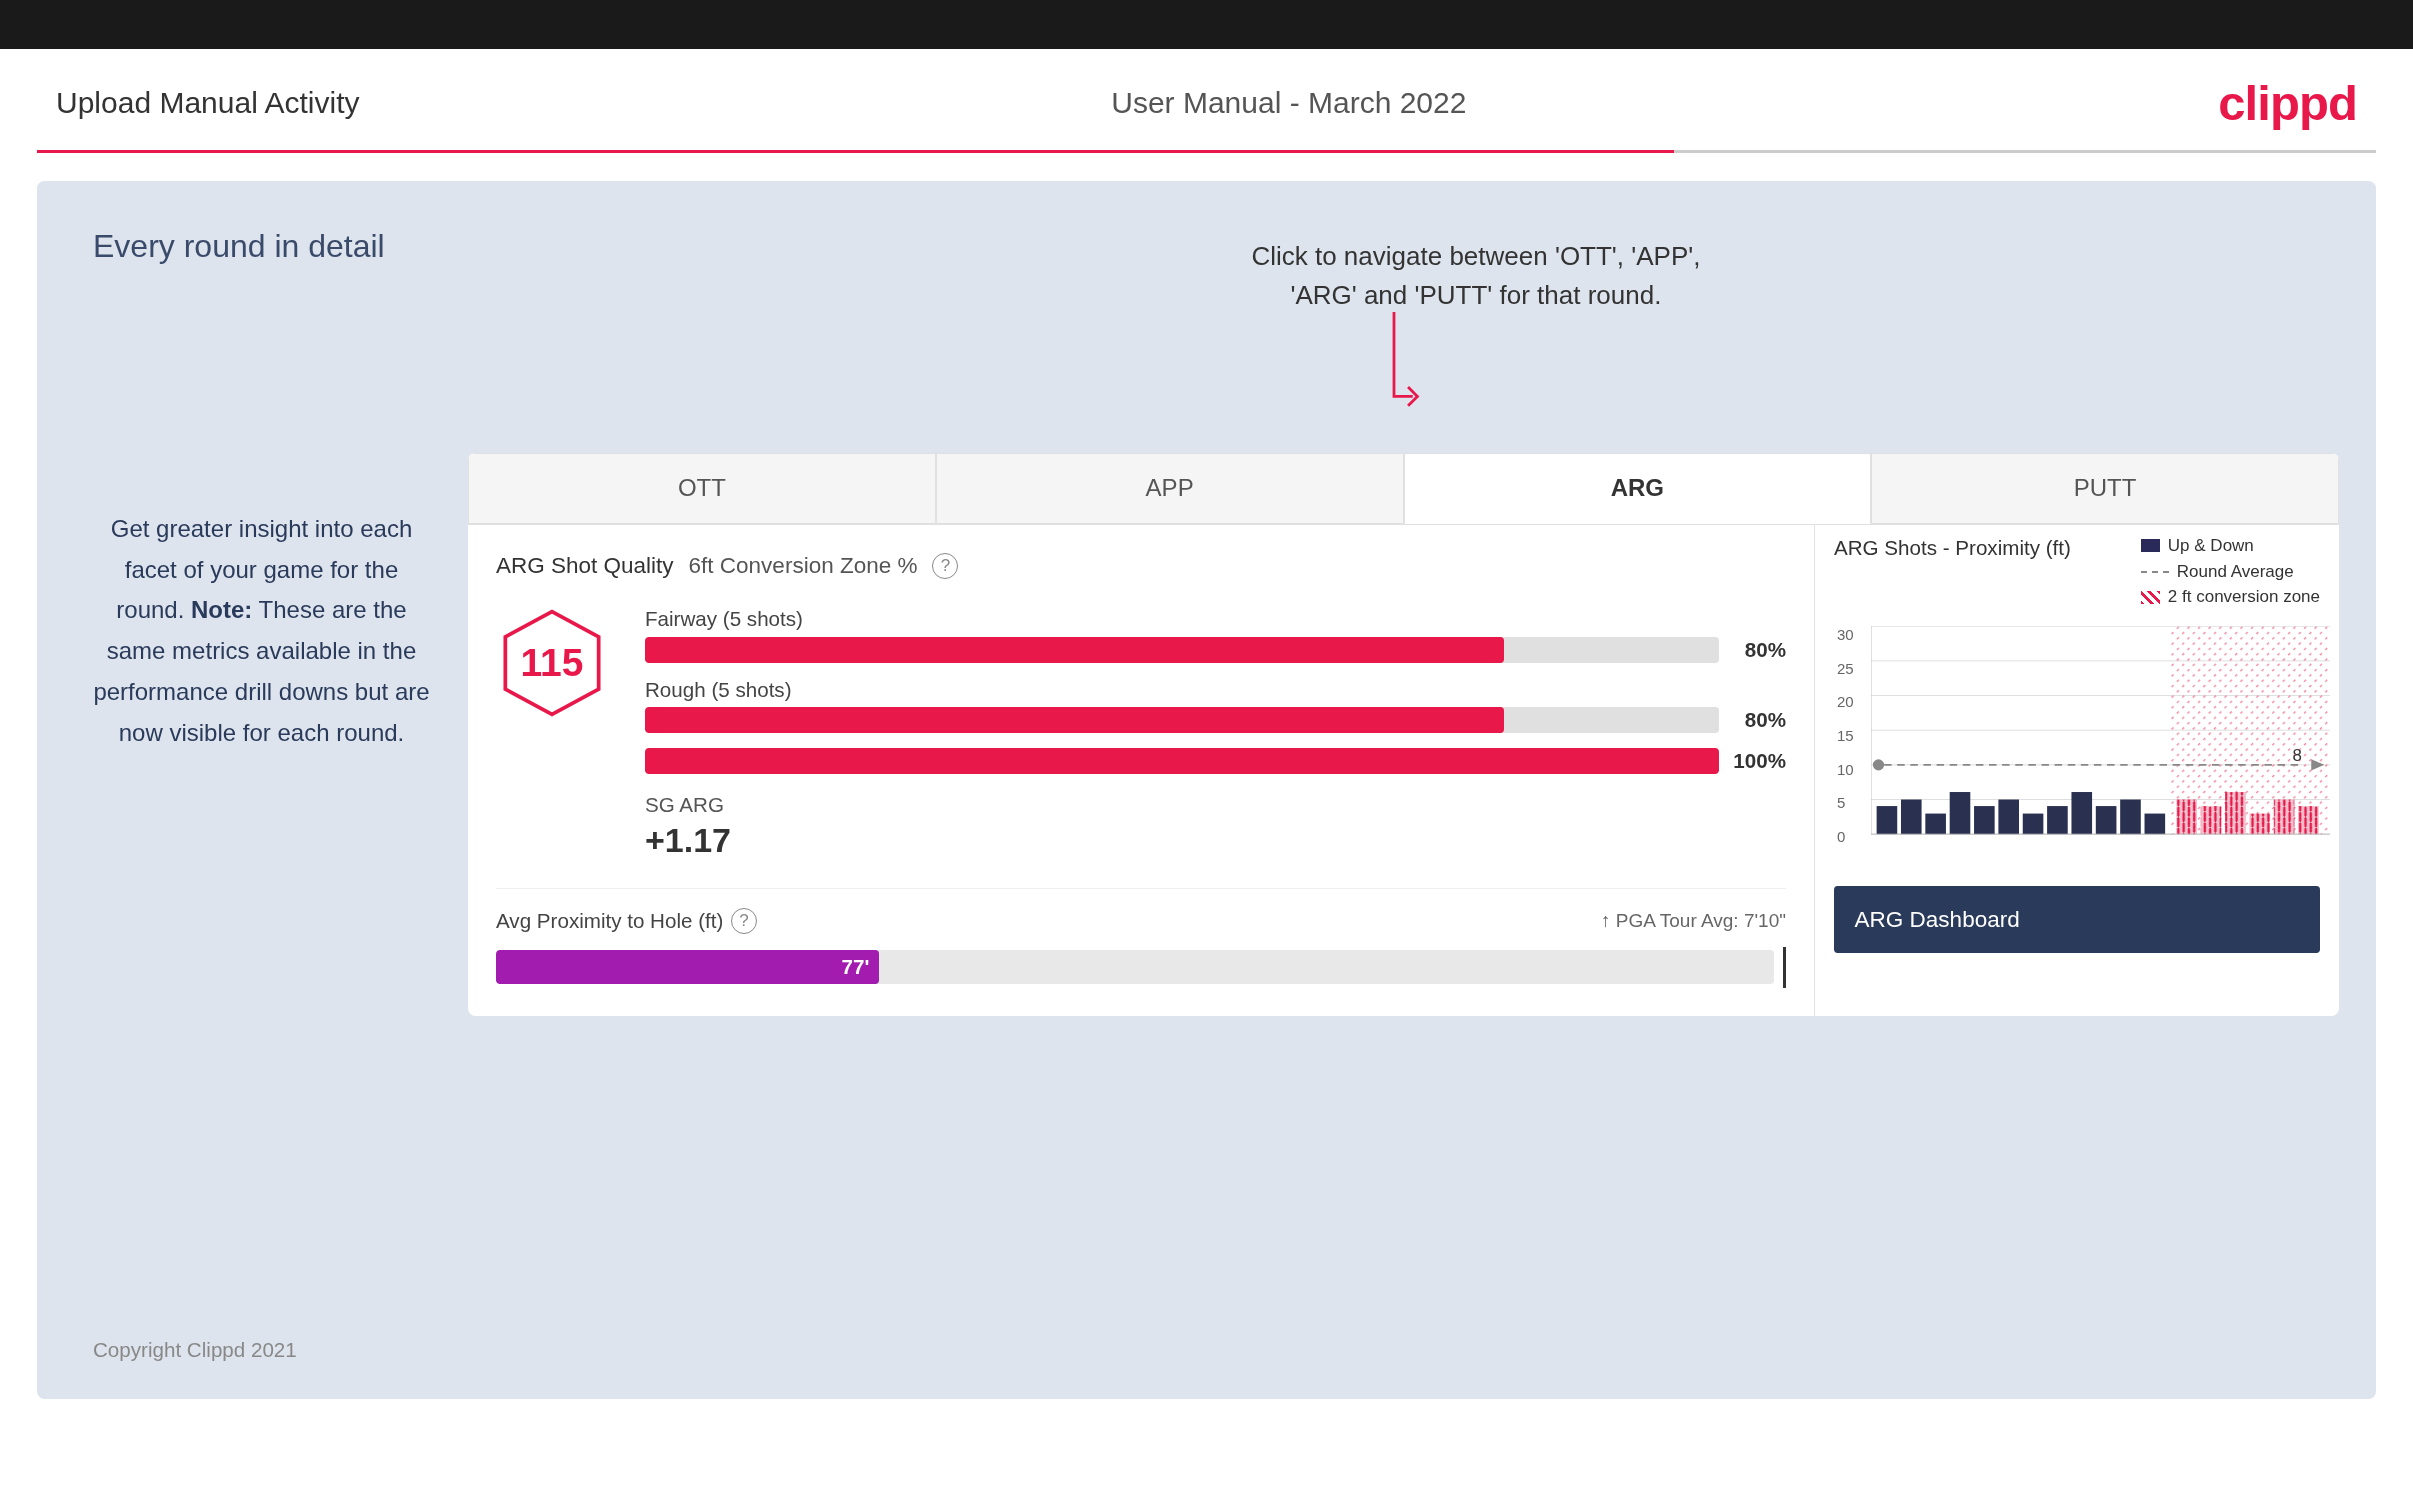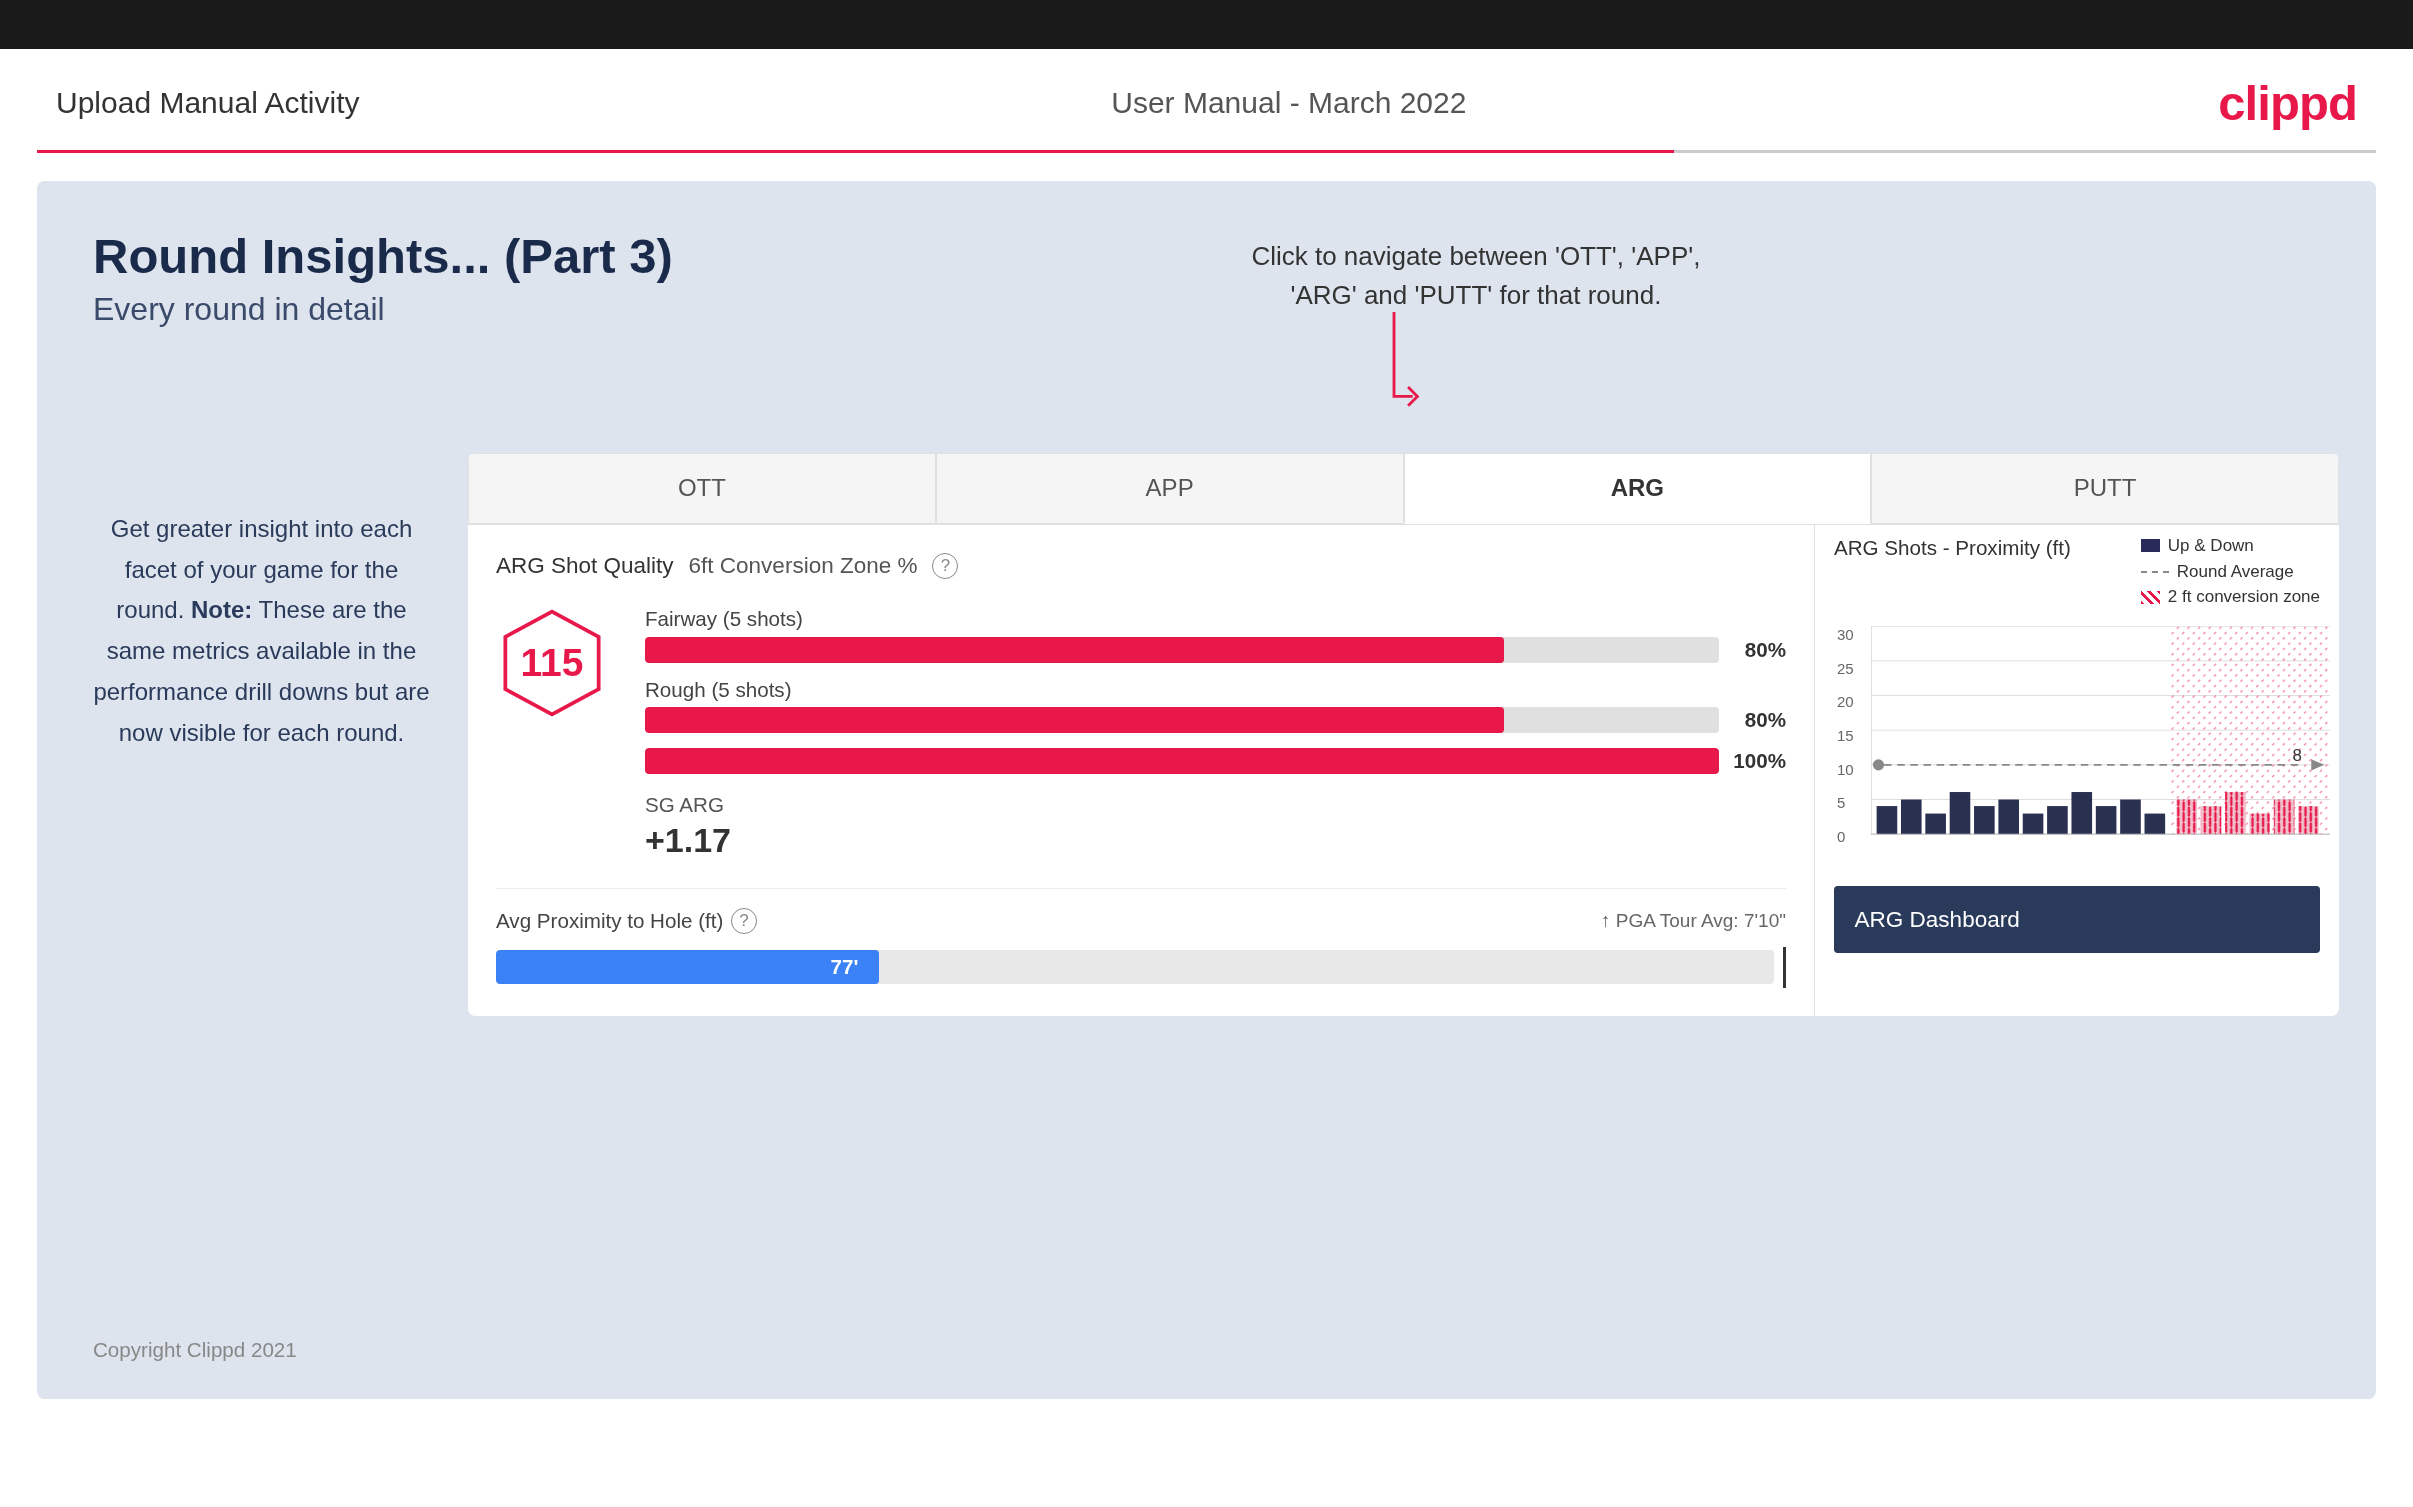--- a/index.html
+++ b/index.html
@@ -290,26 +290,26 @@
     .proximity-bar-bg {
       flex: 1;
       height: 34px;
       background: #e8e8e8;
       border-radius: 3.7px;
       overflow: hidden;
       position: relative;
     }
     .proximity-bar-fill {
       height: 100%;
-      background: #3b82f6;
+      background: #a21caf;
       border-radius: 3.7px;
       display: flex;
       align-items: center;
       justify-content: flex-end;
-      padding-right: 21px;
+      padding-right: 10px;
     }
     .proximity-bar-text {
       font-size: 20.6px;
       font-weight: 600;
       color: #fff;
     }
     .proximity-cursor {
       width: 2.8px;
       height: 41px;
       background: #333;
@@ -396,21 +396,20 @@
 <div class="header">
   <div class="header-left">Upload Manual Activity</div>
   <div class="header-center">User Manual - March 2022</div>
   <div class="header-logo">clippd</div>
 </div>
 
 <div class="header-divider"></div>
 
 <div class="main-content">
 
-  <div class="page-title">Round Insights... (Part 3)</div>
   <div class="page-subtitle">Every round in detail</div>
 
   <div class="nav-hint">
     <div>Click to navigate between 'OTT', 'APP',</div>
     <div>'ARG' and 'PUTT' for that round.</div>
   </div>
 
   <div class="arrow-container">
     <svg width="75" height="122" viewBox="0 0 80 130">
       <polyline points="40,0 40,90 60,90" fill="none" stroke="#e8184a" stroke-width="3"></polyline>

